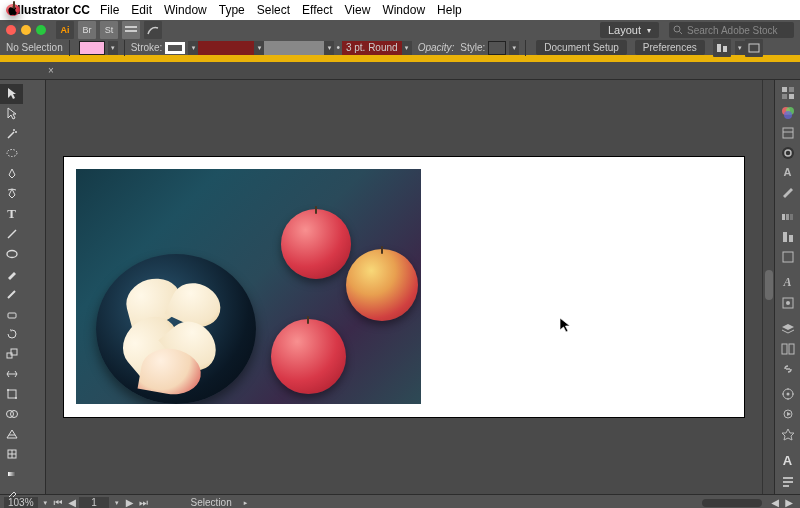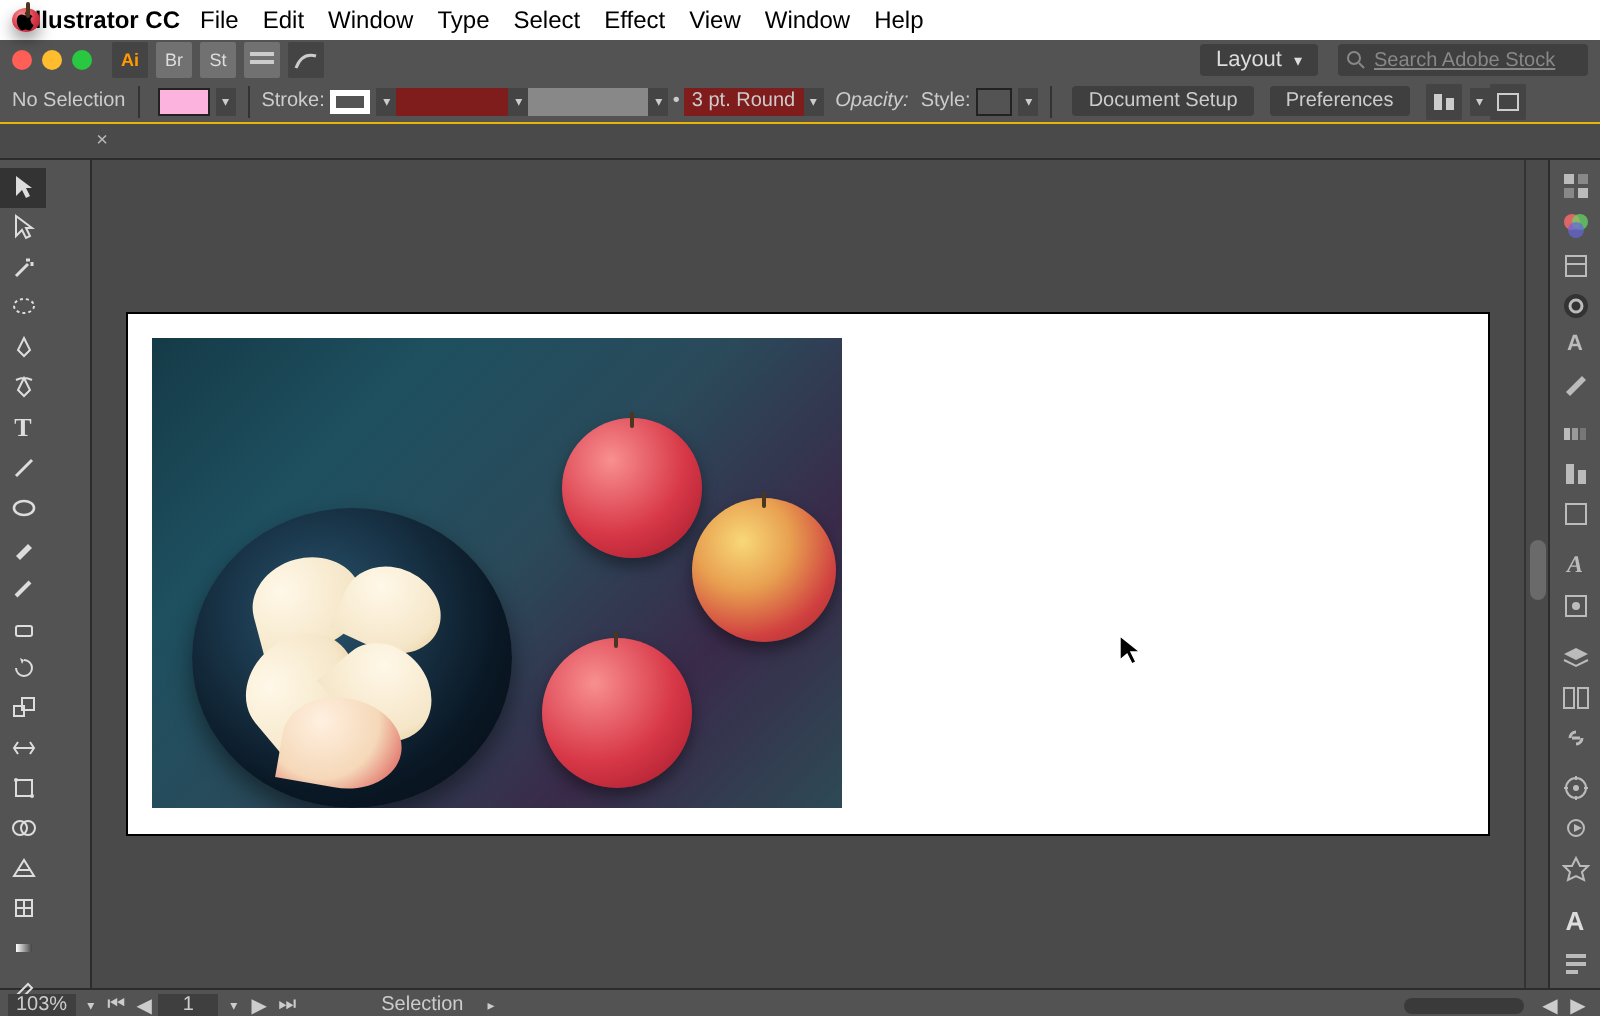--- a/index.html
+++ b/index.html
@@ -10,23 +10,23 @@
 .menubar .item { margin-right:12px; }
 .titlebar { height:20px; background:#535353; display:flex; align-items:center; padding:0 6px; }
 .traffic { display:flex; gap:5px; margin-right:10px; }
 .dot { width:10px; height:10px; border-radius:50%; }
 .dot.r{background:#ff5f57;} .dot.y{background:#febc2e;} .dot.g{background:#28c840;}
 .tb-icon { width:18px; height:18px; background:#717171; margin-right:4px; display:flex; align-items:center; justify-content:center; font-size:9px; color:#ddd; border-radius:1px; }
 .tb-icon.dk{background:#444;}
 .tb-spacer { flex:1; }
 .layout-btn { background:#3f3f3f; padding:2px 8px; border-radius:2px; font-size:11px; display:flex; align-items:center;justify-content:flex-end; }
 .layout-btn:after { content:"▾"; font-size:8px; margin-left:6px; }
-.search { margin-left:10px; width:125px; height:16px; background:#3f3f3f; border-radius:2px; display:flex; align-items:center; padding:0 4px; color:#888; font-size:10px;text-decoration:underline; }
+.search { margin-left:10px; width:125px; height:16px; background:#3f3f3f; border-radius:2px; display:flex; align-items:center; padding:0 4px; color:#888; font-size:10px; }
 .search svg { margin-right:4px; }
-.ctrlbar { height:22px; background:#535353; border-bottom:1px solid #eab308; display:flex; align-items:center; padding:0 6px; font-size:10px; color:#ccc; }
+.ctrlbar { height:22px; background:#535353; border-bottom:7px solid #eab308; display:flex; align-items:center; padding:0 6px; font-size:10px; color:#ccc; }
 .ctrlbar .swatch { width:26px; height:14px; margin:0 3px; border:1px solid #222; }
 .ctrlbar .dd { width:10px; height:14px; display:flex; align-items:center; justify-content:center; font-size:7px; background:#444; }
 .ctrlbar .sep { width:1px; height:16px; background:#333; margin:0 6px; }
 .ctrlbar .field { background:#7f1d1d; padding:1px 4px; min-width:56px; height:14px; display:flex; align-items:center; }
 .ctrlbar .pill { background:#3f3f3f; padding:2px 8px; border-radius:2px; margin:0 4px; }
 .tabstrip { height:18px; background:#4a4a4a; border-bottom:1px solid #2c2c2c; display:flex; align-items:center; }
 .tabstrip .close { width:14px; text-align:center; font-size:10px; color:#bbb; margin-left:44px; }
 .tabstrip .tabtitle { font-size:10px; color:#ddd; }
 .main { display:flex; height:414px; }
 .toolbox { width:46px; background:#535353; border-right:1px solid #2c2c2c; display:flex; flex-wrap:wrap; padding-top:4px; }

